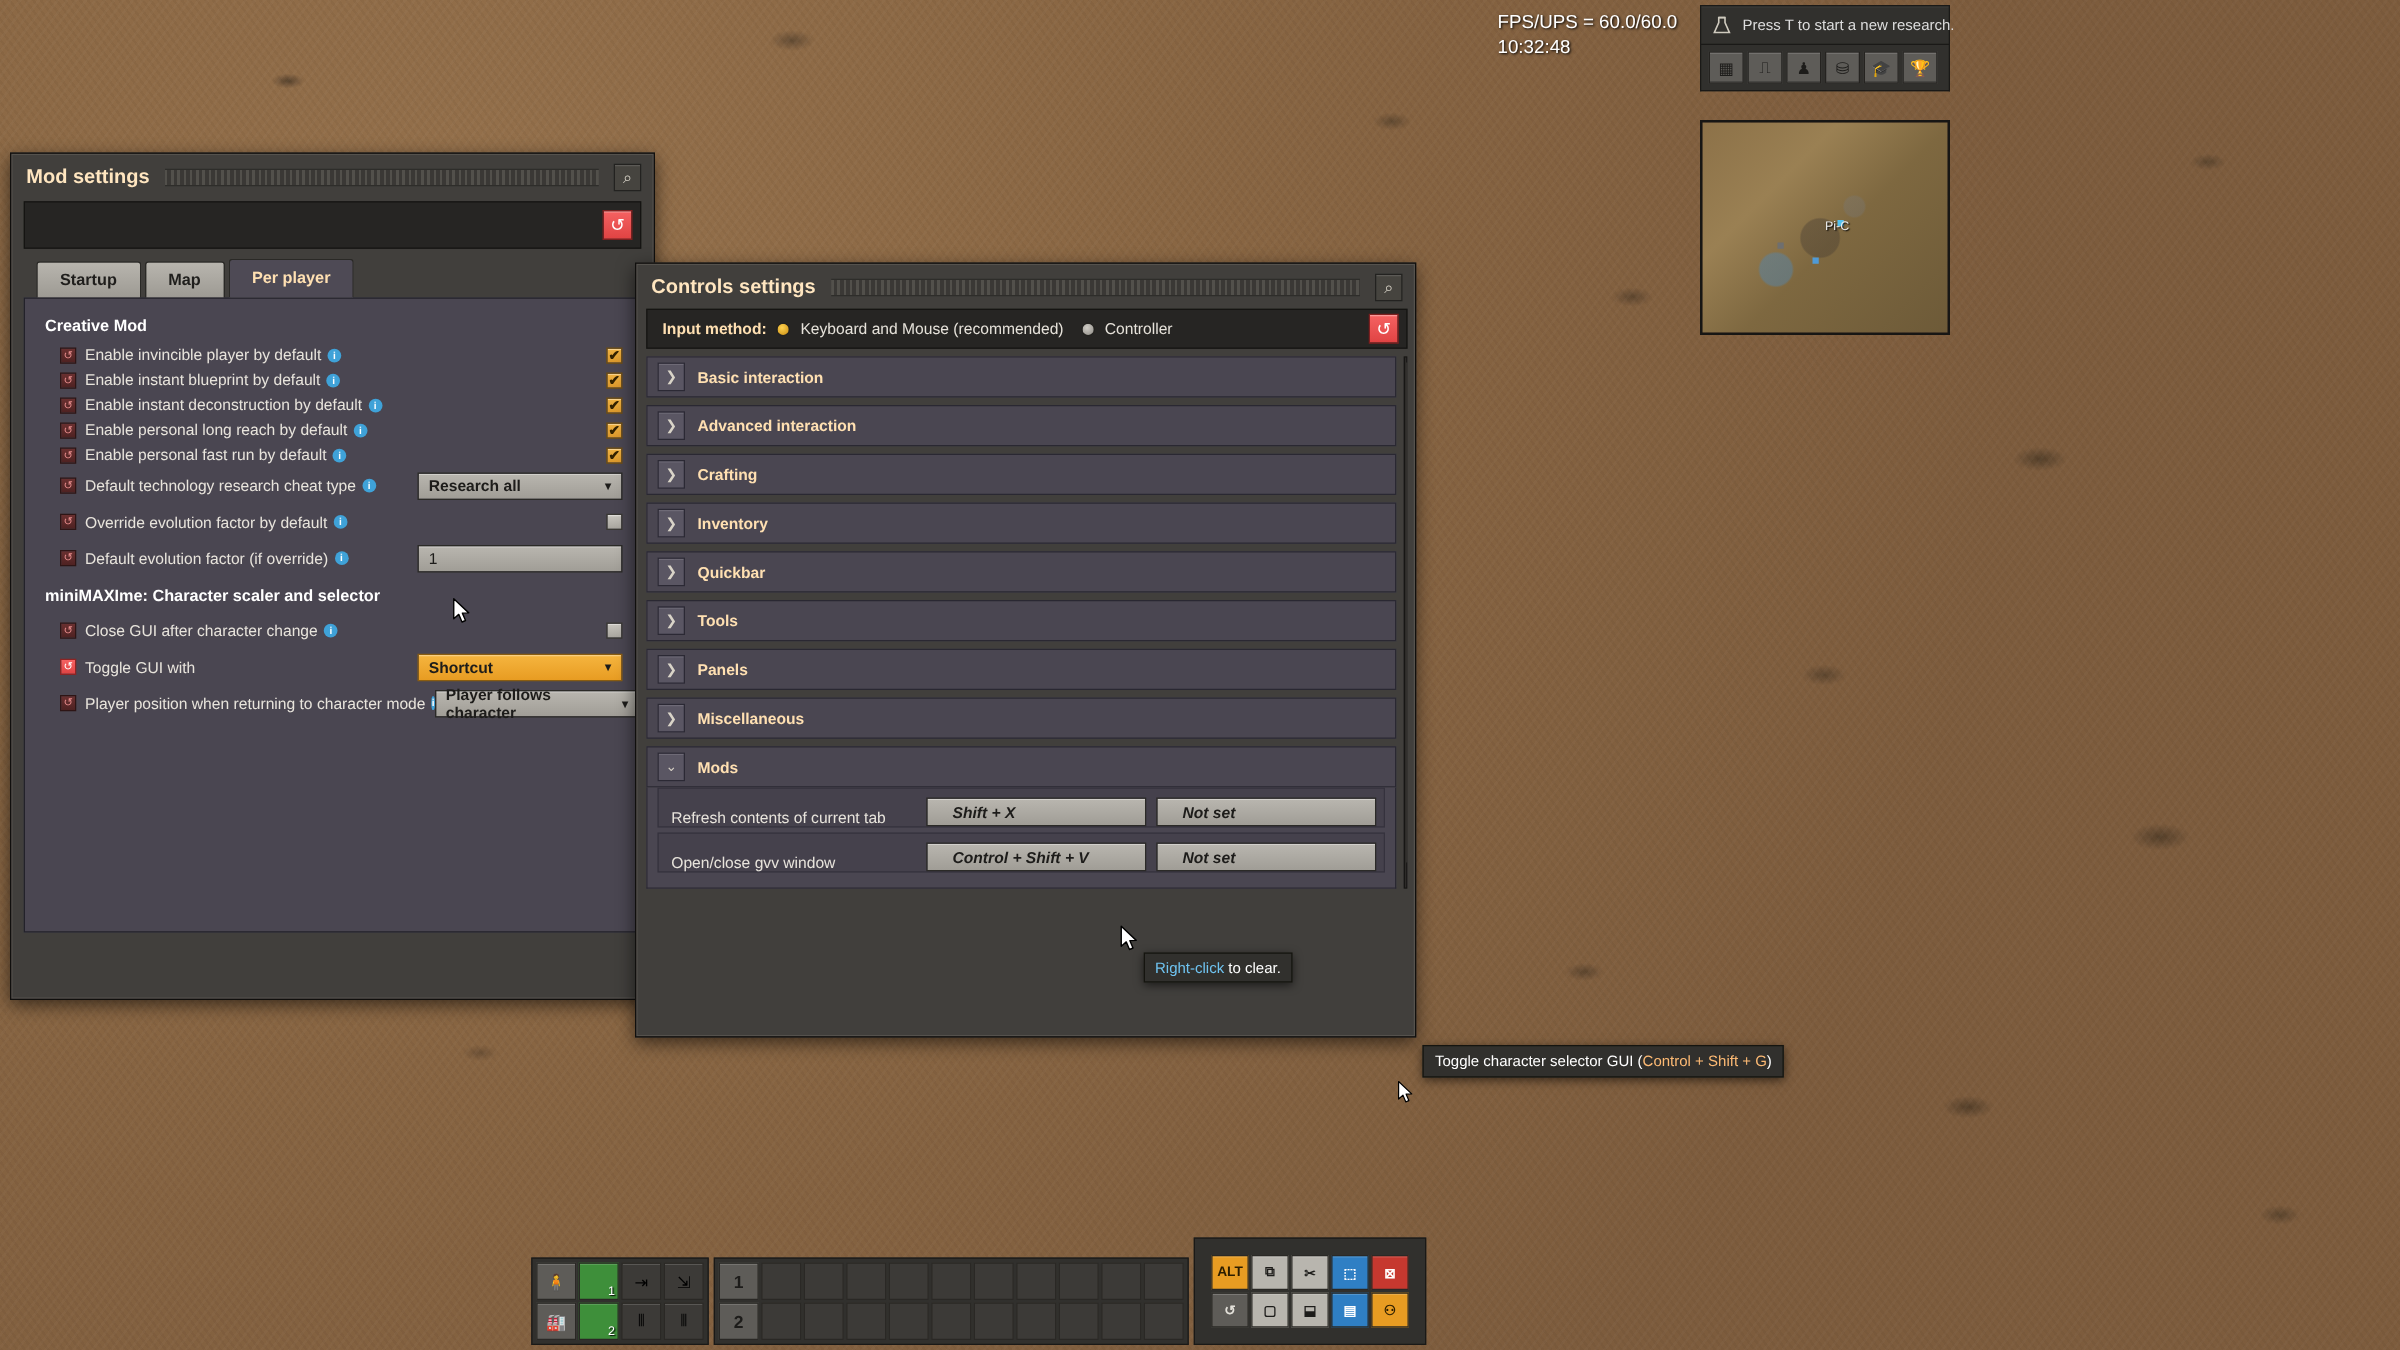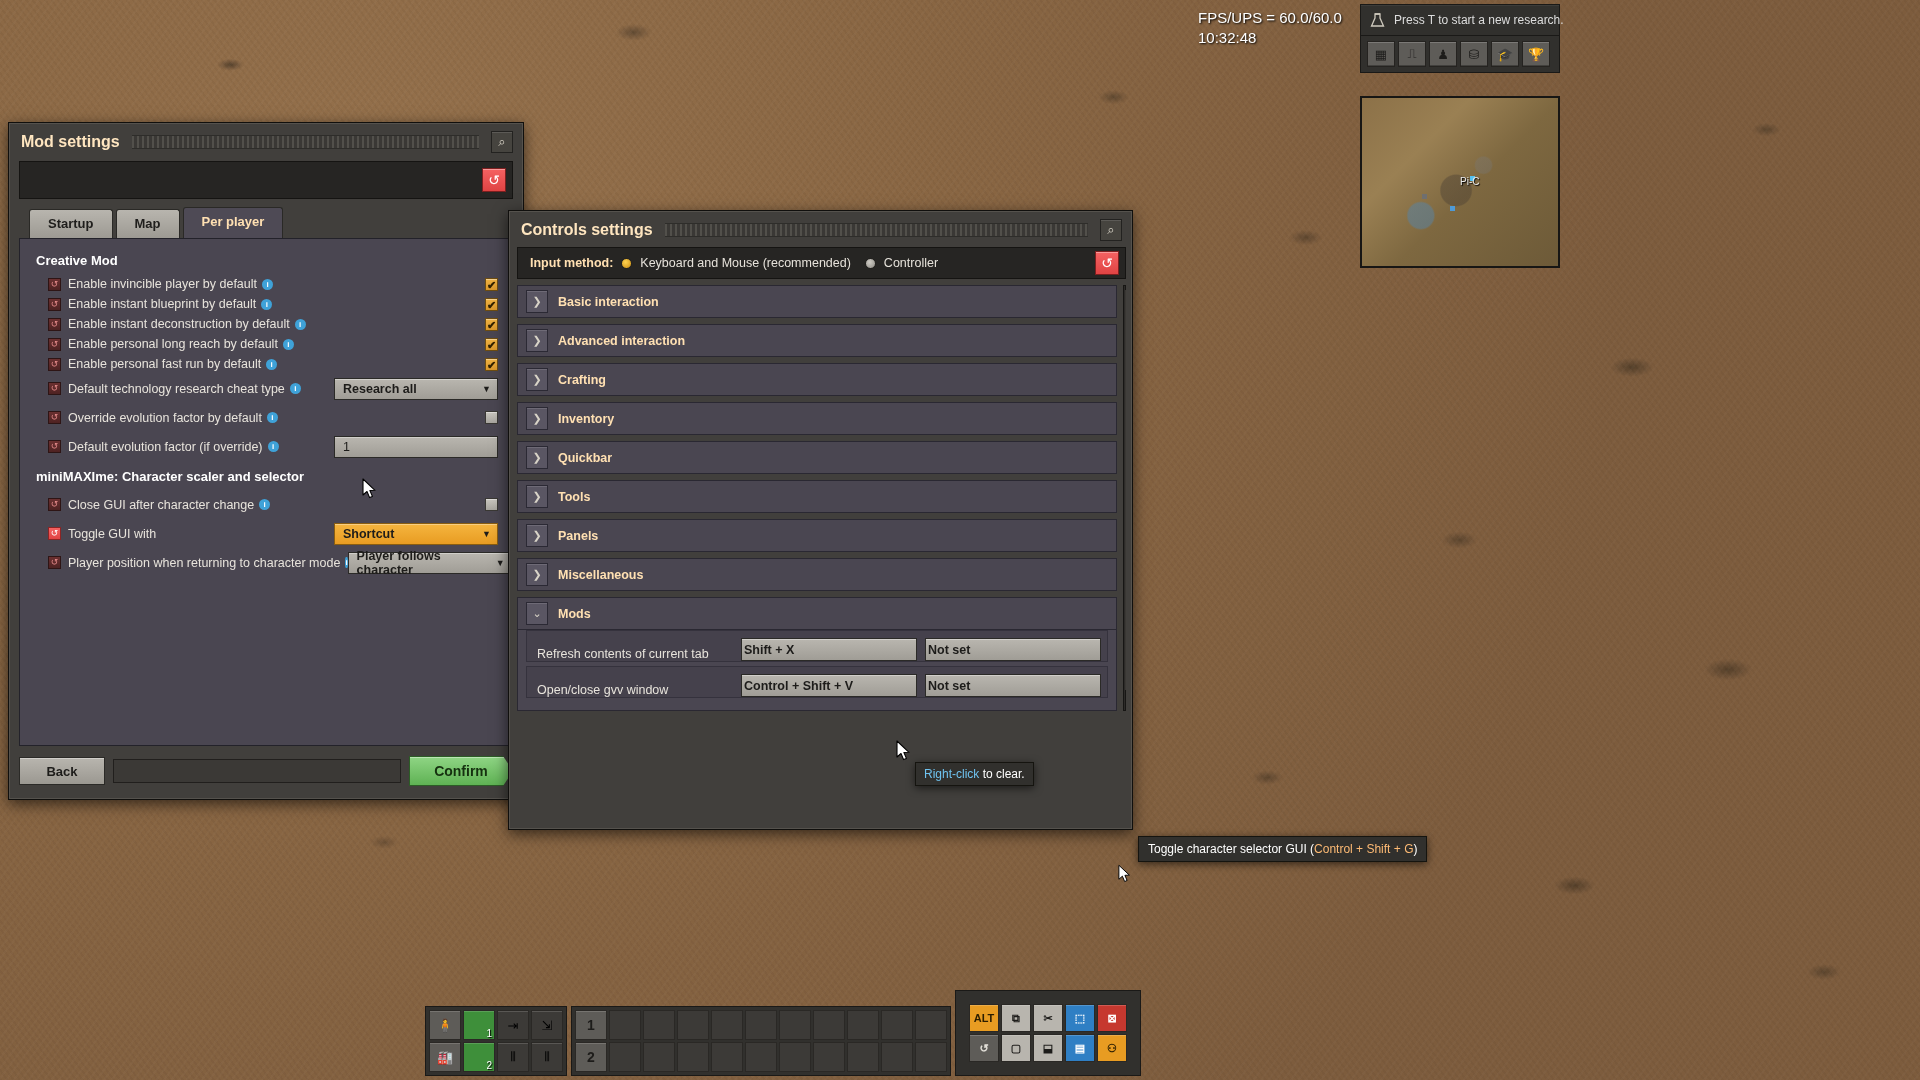--- a/index.html
+++ b/index.html
@@ -292,22 +292,23 @@
     display: flex; align-items: flex-end; height: 32px;
     background: #45414c; border: 1px solid #35323d;
     margin-bottom: 4px; padding: 0 6px 0 10px; gap: 8px;
   }
   .kb-name { color: #e8e4dc; font-size: 12.5px; flex: 0 0 196px; }
   .kb-btn {
     width: 184px; height: 23px;
     background: linear-gradient(#b9b6af,#a09d96);
     border: 1px solid #2b2a27; color: #1d1c1a;
     font-size: 12.5px; font-weight: bold;
-    display: flex; align-items: center; padding-left: 2px;
+    display: flex; align-items: center; padding-left: 20px;
     box-shadow: inset 0 1px 0 rgba(255,255,255,.35);
+    font-style: italic;
   }
   .scrollbar {
     width: 12px; margin-left: 6px;
     background: #2d2b29; border: 1px solid #171614;
     position: relative;
   }
   .scroll-thumb {
     position: absolute; left: 1px; right: 1px; top: 4px; height: 400px;
     background-image: repeating-linear-gradient(0deg,#b8b5ae 0 2px,#8f8c86 2px 4px);
     border: 1px solid #3a3834;
@@ -524,25 +525,20 @@
         <span class="sctl">
           <span class="fx-drop">
             <span>Player follows character</span>
             <span class="caret">▼</span>
           </span>
         </span>
       </div>
 
     </div>
 
-    <div class="mod-footer">
-      <div class="btn-back">Back</div>
-      <div class="footer-fill"></div>
-      <div class="btn-confirm">Confirm</div>
-    </div>
   </div>
 </div>
 
 <div class="f-frame" id="controls-settings">
   <div class="f-titlebar">
     <span class="f-title">Controls settings</span>
     <span class="f-drag"></span>
     <span class="f-close">⌕</span>
   </div>
   <div id="controls-body">

